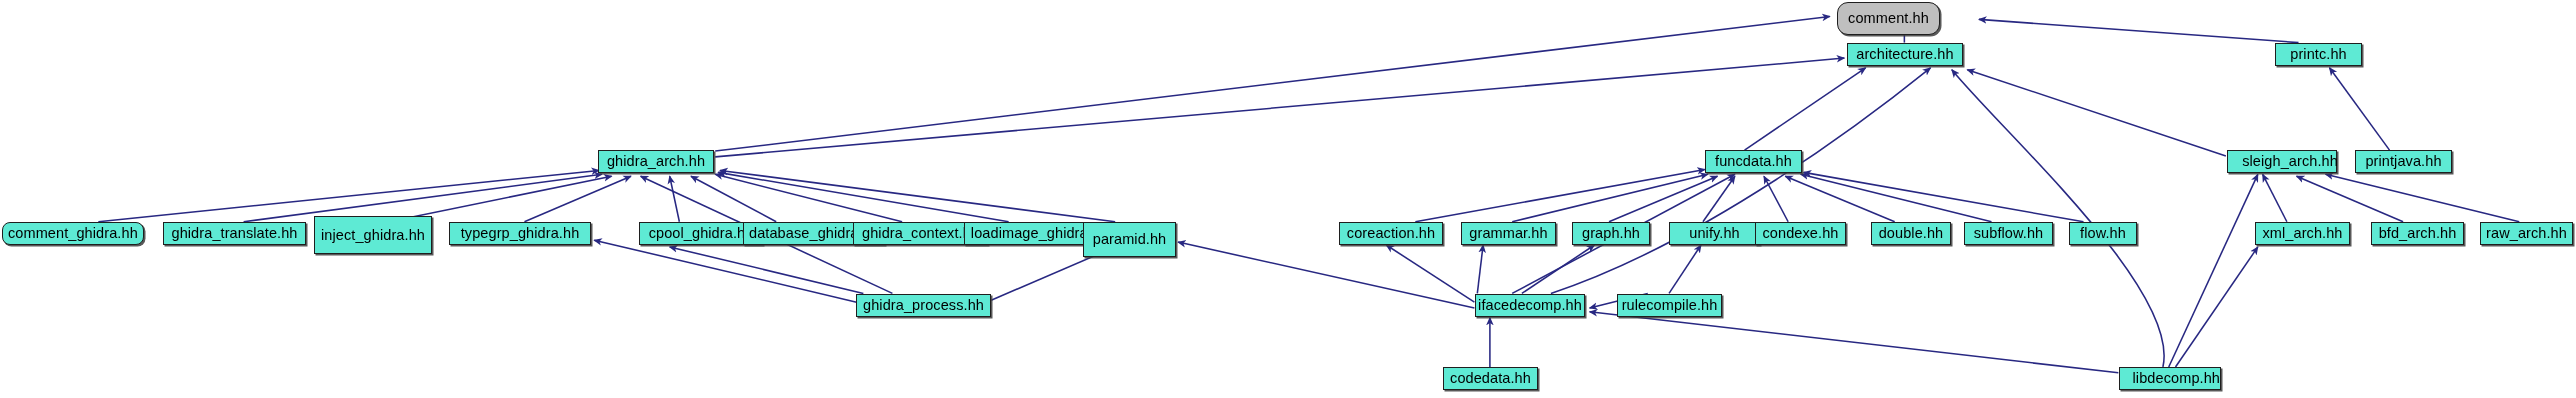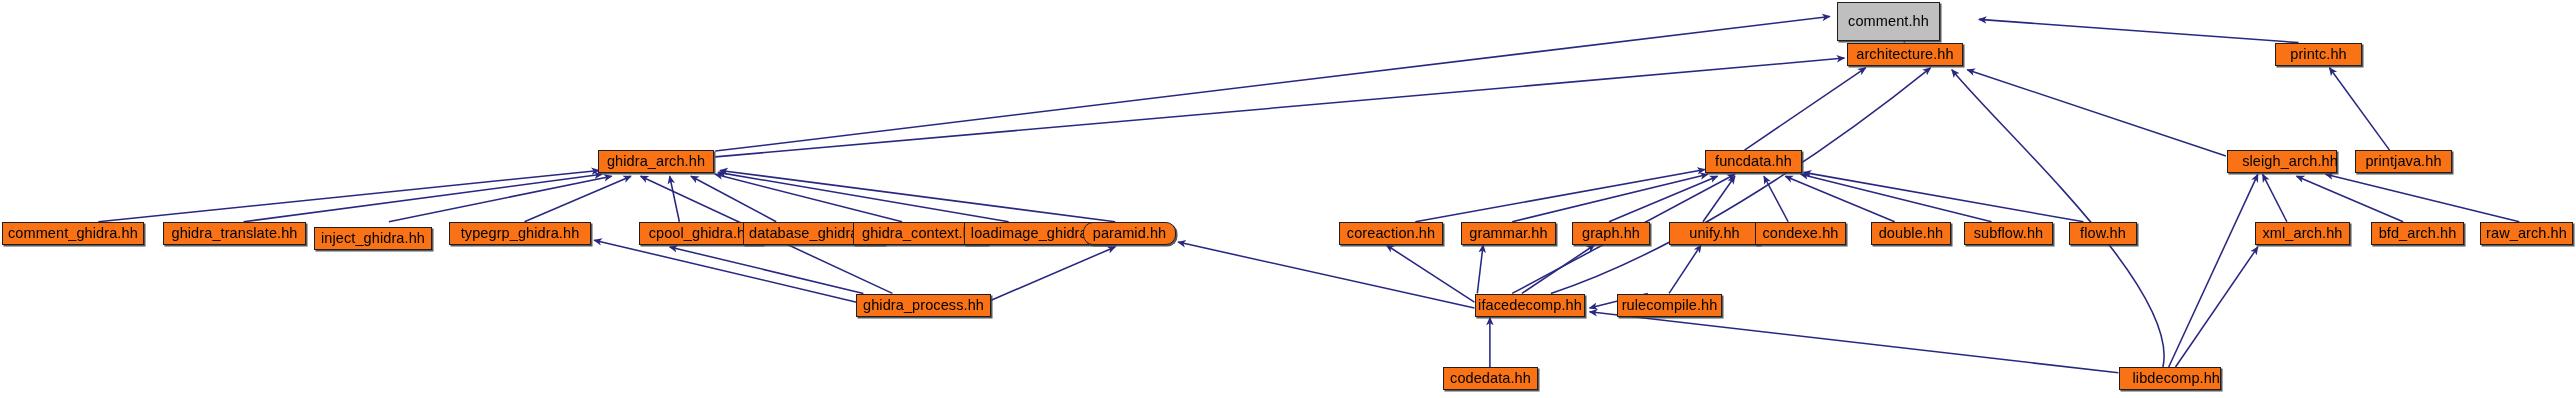--- a/index.html
+++ b/index.html
@@ -20,21 +20,21 @@
     left: 0;
     top: 0;
     width: 2576px;
     height: 398px;
     pointer-events: none;
   }
   .graph-node {
     position: absolute;
     box-sizing: border-box;
     border: 1px solid #1f1f1f;
-    background: #f97316;
+    background: #5eead4;
     color: #000000;
     font-size: 14.5px;
     line-height: 1;
     display: flex;
     align-items: center;
     justify-content: center;
     white-space: nowrap;
     letter-spacing: 0.1px;
     box-shadow: 1.5px 1.5px 0 0 rgba(60,60,60,0.85);
   }
@@ -96,66 +96,66 @@
         <path d="M 1537,379 L 1537,328" fill="none" stroke="#282882" stroke-width="1.6" marker-end="url(#arrowhead)"></path>
         <path d="M 2186,385 L 1640,322" fill="none" stroke="#282882" stroke-width="1.6" marker-end="url(#arrowhead)"></path>
         <path d="M 2238,379 L 2330,180" fill="none" stroke="#282882" stroke-width="1.6" marker-end="url(#arrowhead)"></path>
         <path d="M 2245,379 L 2330,255" fill="none" stroke="#282882" stroke-width="1.6" marker-end="url(#arrowhead)"></path>
         <path d="M 2360,229 L 2335,180" fill="none" stroke="#282882" stroke-width="1.6" marker-end="url(#arrowhead)"></path>
         <path d="M 2480,229 L 2370,182" fill="none" stroke="#282882" stroke-width="1.6" marker-end="url(#arrowhead)"></path>
         <path d="M 2600,229 L 2400,180" fill="none" stroke="#282882" stroke-width="1.6" marker-end="url(#arrowhead)"></path>
       </g>
   </svg>
   <div id="nodes-group">
-      <div class="graph-node current" style="left: 1837px; top: 1.9px; width: 103px; height: 39px;">
+      <div class="graph-node current" style="left: 1837px; top: 1.9px; width: 103px; height: 33px; border-radius: 11px;">
         <span class="node-label">comment.hh</span>
       </div>
       <div class="graph-node" style="left: 1847px; top: 43px; width: 116px; height: 23px;">
         <span class="node-label">architecture.hh</span>
       </div>
       <div class="graph-node" style="left: 2275px; top: 43px; width: 87px; height: 23px;">
         <span class="node-label">printc.hh</span>
       </div>
       <div class="graph-node" style="left: 598px; top: 150px; width: 116px; height: 23px;">
         <span class="node-label">ghidra_arch.hh</span>
       </div>
       <div class="graph-node" style="left: 1705px; top: 150px; width: 97px; height: 23px;">
         <span class="node-label">funcdata.hh</span>
       </div>
       <div class="graph-node" style="left: 2227px; top: 150px; width: 110px; height: 23px; padding-left: 16px;">
         <span class="node-label">sleigh_arch.hh</span>
       </div>
       <div class="graph-node" style="left: 2355px; top: 150px; width: 97px; height: 23px;">
         <span class="node-label">printjava.hh</span>
       </div>
-      <div class="graph-node" style="left: 1.9px; top: 222px; width: 142px; height: 23px;">
+      <div class="graph-node" style="left: 1.9px; top: 222px; width: 142px; height: 23px; border-radius: 8px;">
         <span class="node-label">comment_ghidra.hh</span>
       </div>
       <div class="graph-node" style="left: 163px; top: 222px; width: 143px; height: 23px;">
         <span class="node-label">ghidra_translate.hh</span>
       </div>
-      <div class="graph-node" style="left: 314px; top: 227px; width: 118px; height: 23px;">
+      <div class="graph-node" style="left: 314px; top: 216px; width: 118px; height: 38px;">
         <span class="node-label">inject_ghidra.hh</span>
       </div>
       <div class="graph-node" style="left: 449px; top: 222px; width: 142px; height: 23px;">
         <span class="node-label">typegrp_ghidra.hh</span>
       </div>
       <div class="graph-node" style="left: 639px; top: 222px; width: 124px; height: 23px;">
         <span class="node-label">cpool_ghidra.hh</span>
       </div>
       <div class="graph-node" style="left: 743px; top: 222px; width: 142px; height: 23px;">
         <span class="node-label">database_ghidra.hh</span>
       </div>
       <div class="graph-node" style="left: 853px; top: 222px; width: 135px; height: 23px;">
         <span class="node-label">ghidra_context.hh</span>
       </div>
       <div class="graph-node" style="left: 964px; top: 222px; width: 151px; height: 23px;">
         <span class="node-label">loadimage_ghidra.hh</span>
       </div>
-      <div class="graph-node" style="left: 1083px; top: 222px; width: 93px; height: 23px; border-radius: 10px;">
+      <div class="graph-node" style="left: 1083px; top: 222px; width: 93px; height: 35px;">
         <span class="node-label">paramid.hh</span>
       </div>
       <div class="graph-node" style="left: 1339px; top: 222px; width: 104px; height: 23px;">
         <span class="node-label">coreaction.hh</span>
       </div>
       <div class="graph-node" style="left: 1461px; top: 222px; width: 95px; height: 23px;">
         <span class="node-label">grammar.hh</span>
       </div>
       <div class="graph-node" style="left: 1572px; top: 222px; width: 78px; height: 23px;">
         <span class="node-label">graph.hh</span>

